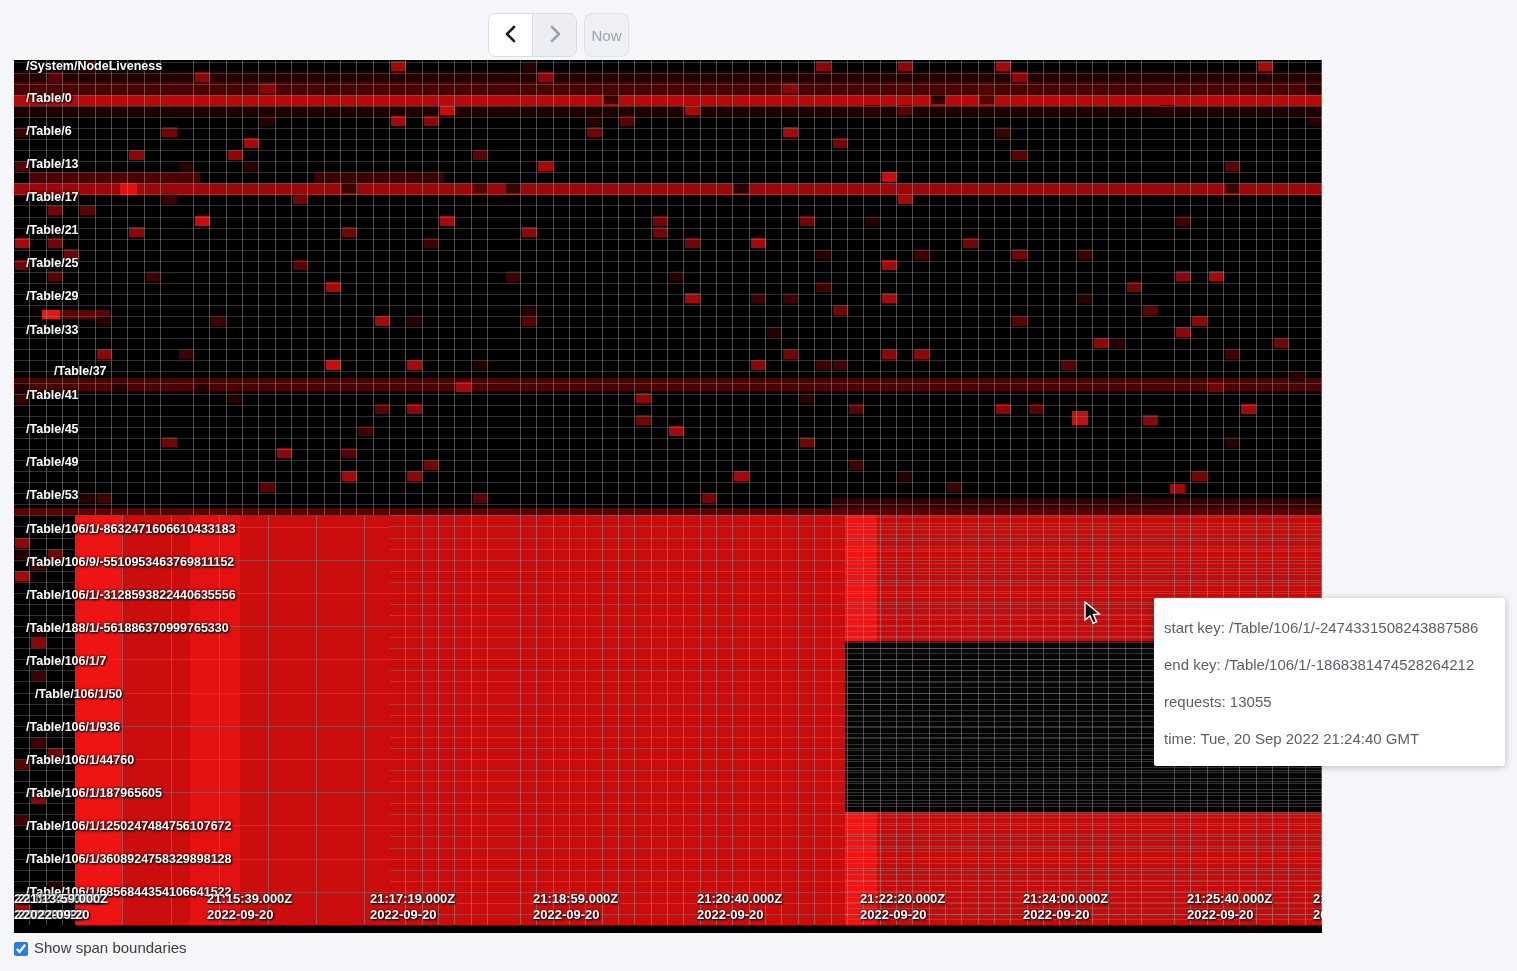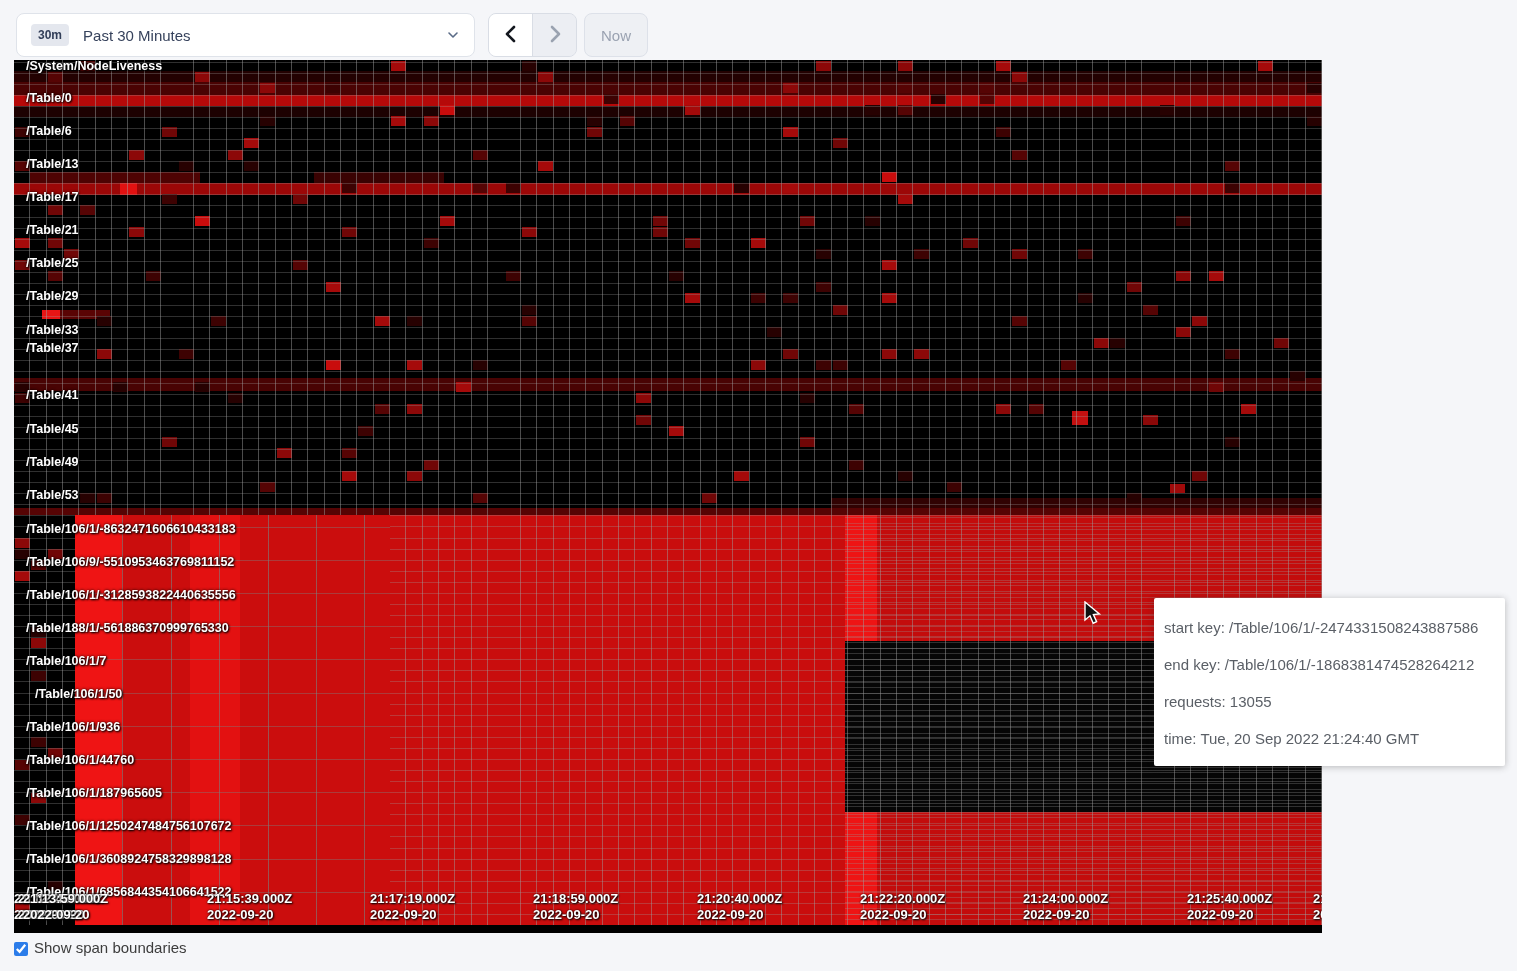--- a/index.html
+++ b/index.html
@@ -12,21 +12,21 @@
   .chip{background:#e4e7ee;color:#323e58;font-weight:bold;font-size:12px;border-radius:4px;
     padding:4px 7px;margin-right:14px;}
   .sel-label{color:#36425c;font-size:15px;}
   .sel-caret{margin-left:auto;display:flex;}
   .btn-group{position:absolute;left:488px;top:13px;height:44px;display:flex;
     border:1px solid #d9dde5;border-radius:8px;overflow:hidden;box-sizing:border-box;background:#eceef3;}
   .nav-btn{width:43px;height:100%;display:flex;align-items:center;justify-content:center;border:none;
     background:#fff;cursor:pointer;padding:0;}
   .nav-btn.disabled{background:#eceef3;cursor:default;}
   .btn-sep{width:1px;background:#d9dde5;}
-  .now-btn{position:absolute;left:584px;top:13px;width:64px;height:44px;background:#eef0f4;
+  .now-btn{position:absolute;left:584px;top:13px;width:45px;height:44px;background:#eef0f4;
     border:1px solid #dde1e9;border-radius:8px;color:#9aa2b1;font-size:15px;cursor:default;}
   
   #hm{position:absolute;left:14px;top:60px;width:1308px;height:865px;background:#000;
     border-bottom:8px solid #000;overflow:hidden;cursor:default;}
   .rect{position:absolute;}
   .grid-coarse{background:
     repeating-linear-gradient(90deg,transparent 0 15.35px,rgba(158,158,158,.48) 15.35px 16.35px),
     repeating-linear-gradient(0deg,transparent 0 10.07px,rgba(158,158,158,.30) 10.07px 11.07px);}
   .grid-fineh{background:
     repeating-linear-gradient(0deg,transparent 0 4.66px,rgba(150,150,150,.30) 4.66px 5.66px);}
@@ -51,29 +51,20 @@
   .cursor{position:absolute;left:1083px;top:601px;z-index:40;pointer-events:none;}
   
   .footer{position:absolute;left:14px;top:939px;display:flex;align-items:flex-end;}
   .footer input{width:14px;height:14px;accent-color:#2b7ce9;margin:0 6px 0 0;cursor:pointer;}
   .footer label{font-size:15px;color:#3c3c3c;}
 </style>
 </head>
 <body>
 
 <div class="toolbar">
-  <div class="select">
-    <span class="chip">30m</span>
-    <span class="sel-label">Past 30 Minutes</span>
-    <span class="sel-caret">
-      <svg width="14" height="14" viewBox="0 0 14 14">
-          <path d="M3 5l4 4 4-4" fill="none" stroke="#5a6b87" stroke-width="1.6" stroke-linecap="round" stroke-linejoin="round"></path>
-        </svg>
-    </span>
-  </div>
   <div class="btn-group">
     <button class="nav-btn">
       <span>
         <svg width="16" height="18" viewBox="0 0 16 18">
             <path d="M11 2L4 9l7 7" fill="none" stroke="#14181f" stroke-width="2.6" stroke-linecap="round" stroke-linejoin="round"></path>
           </svg>
       </span>
     </button>
     <div class="btn-sep"></div>
     <button class="nav-btn disabled">
@@ -300,21 +291,21 @@
     <div class="rect bigcells" style="left: 61px; top: 455px; width: 315px; height: 410px;"></div>
     <div class="row-label" style="top: -1px;">/System/NodeLiveness</div>
     <div class="row-label" style="top: 31px;">/Table/0</div>
     <div class="row-label" style="top: 64px;">/Table/6</div>
     <div class="row-label" style="top: 97px;">/Table/13</div>
     <div class="row-label" style="top: 130px;">/Table/17</div>
     <div class="row-label" style="top: 163px;">/Table/21</div>
     <div class="row-label" style="top: 196px;">/Table/25</div>
     <div class="row-label" style="top: 229px;">/Table/29</div>
     <div class="row-label" style="top: 263px;">/Table/33</div>
-    <div class="row-label" style="top: 281px;">/Table/37</div>
+    <div class="row-label" style="top: 304px; margin-left: 28px;">/Table/37</div>
     <div class="row-label" style="top: 328px;">/Table/41</div>
     <div class="row-label" style="top: 362px;">/Table/45</div>
     <div class="row-label" style="top: 395px;">/Table/49</div>
     <div class="row-label" style="top: 428px;">/Table/53</div>
     <div class="row-label" style="top: 462px;">/Table/106/1/-8632471606610433183</div>
     <div class="row-label" style="top: 495px;">/Table/106/9/-5510953463769811152</div>
     <div class="row-label" style="top: 528px;">/Table/106/1/-3128593822440635556</div>
     <div class="row-label" style="top: 561px;">/Table/188/1/-561886370999765330</div>
     <div class="row-label" style="top: 594px;">/Table/106/1/7</div>
     <div class="row-label" style="top: 627px; margin-left: 9px;">/Table/106/1/50</div>

